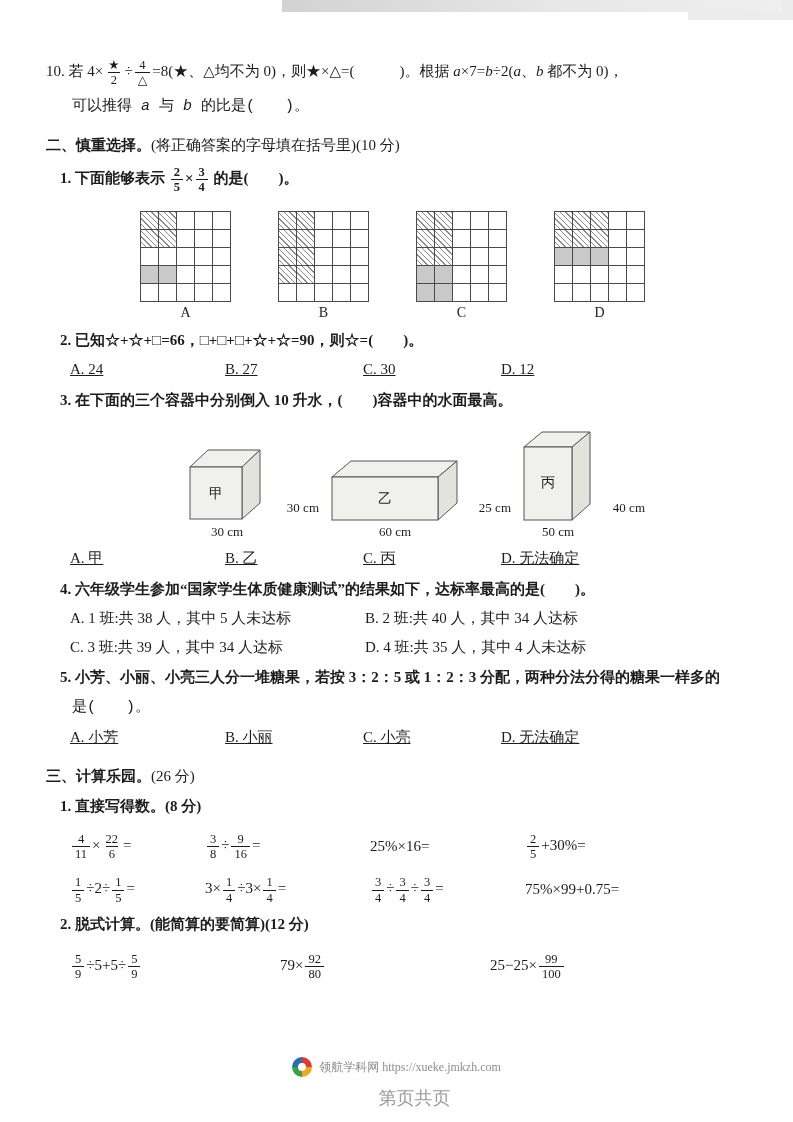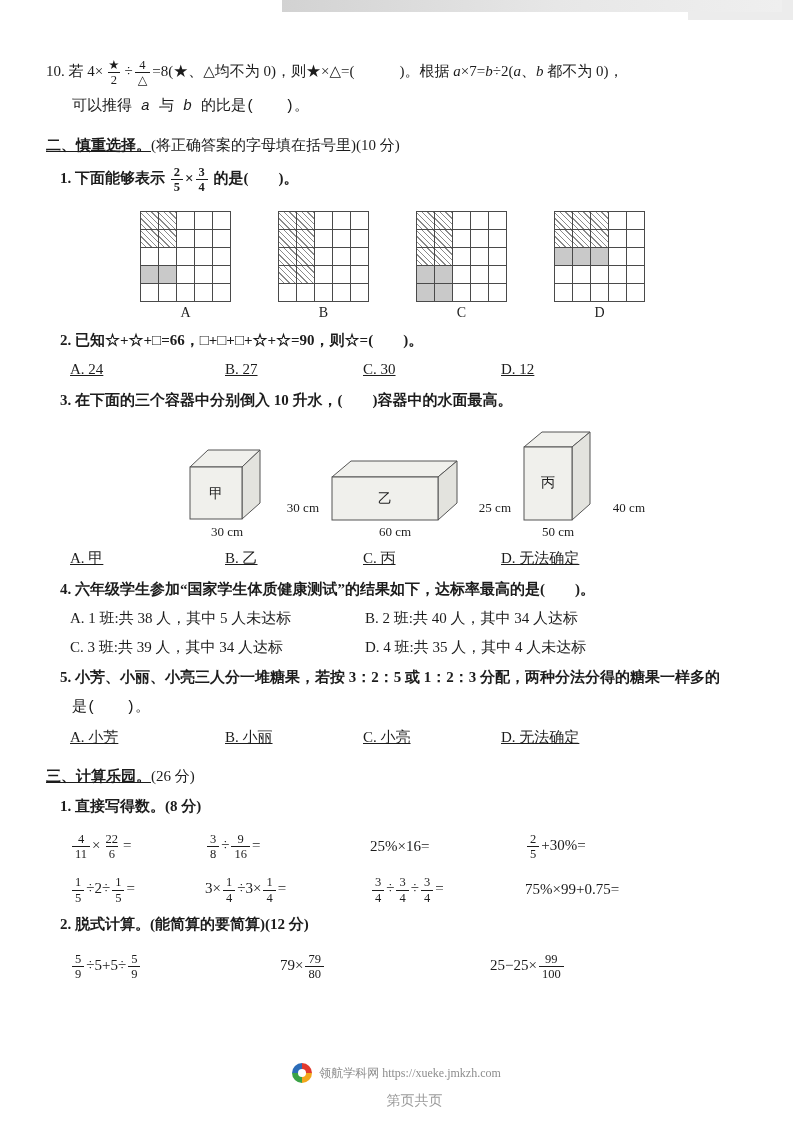--- a/index.html
+++ b/index.html
@@ -11,21 +11,21 @@
   }
   .artifact{position:absolute;}
   .artifact-center{left:282px;top:0;width:500px;height:12px;
     background:linear-gradient(90deg,#d2d2d2,#e7e7e7 55%,#efefef);}
   .artifact-corner{right:0;top:0;width:105px;height:20px;background:#ececec;}
   .content{flex:1;padding:50px 36px 0 46px;}
   .qline{margin-top:8px;line-height:1.5;}
   .qnum{padding-left:14px;font-weight:bold;}
   .indent1{padding-left:26px;font-family:Liberation Mono, monospace;}
   .sec-title{margin-top:16px;line-height:1.5;}
-  .sec-bold{font-weight:700;text-decoration:underline;}
+  .sec-bold{font-weight:700;}
   
   .frac{display:inline-flex;flex-direction:column;align-items:center;
     vertical-align:middle;margin:0 2px;font-size:12.5px;line-height:1.15;}
   .frac .num{padding:0 3px;}
   .frac .den{padding:0 3px;border-top:1px solid currentColor;}
   
   .grids-row{display:flex;gap:47px;margin:16px 0 2px 94px;}
   .grid-fig{margin:0;display:flex;flex-direction:column;align-items:center;}
   .grid{display:grid;grid-template-columns:repeat(5,18px);grid-auto-rows:18px;
     border-top:1px solid var(--grid-line,#4a4a4a);border-left:1px solid var(--grid-line,#4a4a4a);}
@@ -53,21 +53,21 @@
     margin:14px 0 0 24px;align-items:center;line-height:1.3;}
   .step-row{display:grid;grid-template-columns:210px 210px auto;
     margin:16px 0 0 24px;align-items:center;line-height:1.3;}
   
   .footer{margin-top:auto;text-align:center;padding-bottom:12px;}
   .footer-line1{display:flex;justify-content:center;align-items:center;gap:7px;
     color:var(--footer-gray,#8d8d8d);font-size:12px;}
   .logo{position:relative;width:20px;height:20px;border-radius:50%;display:inline-block;
     background:conic-gradient(#e23a2e 0 90deg,#f2a71b 90deg 180deg,#3aa246 180deg 270deg,#2b6cb8 270deg 360deg);}
   .logo-hole{position:absolute;left:6px;top:6px;width:8px;height:8px;border-radius:50%;background:#fff;}
-  .footer-page{margin-top:9px;color:#9b9b9b;font-size:14px;padding-left:36px;}
+  .footer-page{margin-top:9px;color:#9b9b9b;font-size:18px;padding-left:36px;}
 </style>
 </head>
 <body>
 
 <div class="page">
   <div class="artifact artifact-corner"></div>
   <div class="artifact artifact-center"></div>
 
   <div class="content">
 
@@ -339,21 +339,21 @@
     <div class="qline qnum">2. 脱式计算。(能简算的要简算)(12 分)</div>
     <div class="step-row">
       <span class="mexpr"><span class="frac">
             <span class="num">5</span>
             <span class="den">9</span>
           </span>÷5+5÷<span class="frac">
             <span class="num">5</span>
             <span class="den">9</span>
           </span></span>
       <span class="mexpr">79×<span class="frac">
-            <span class="num">79</span>
+            <span class="num">92</span>
             <span class="den">80</span>
           </span></span>
       <span class="mexpr">25−25×<span class="frac">
             <span class="num">99</span>
             <span class="den">100</span>
           </span></span>
     </div>
 
   </div>
 

